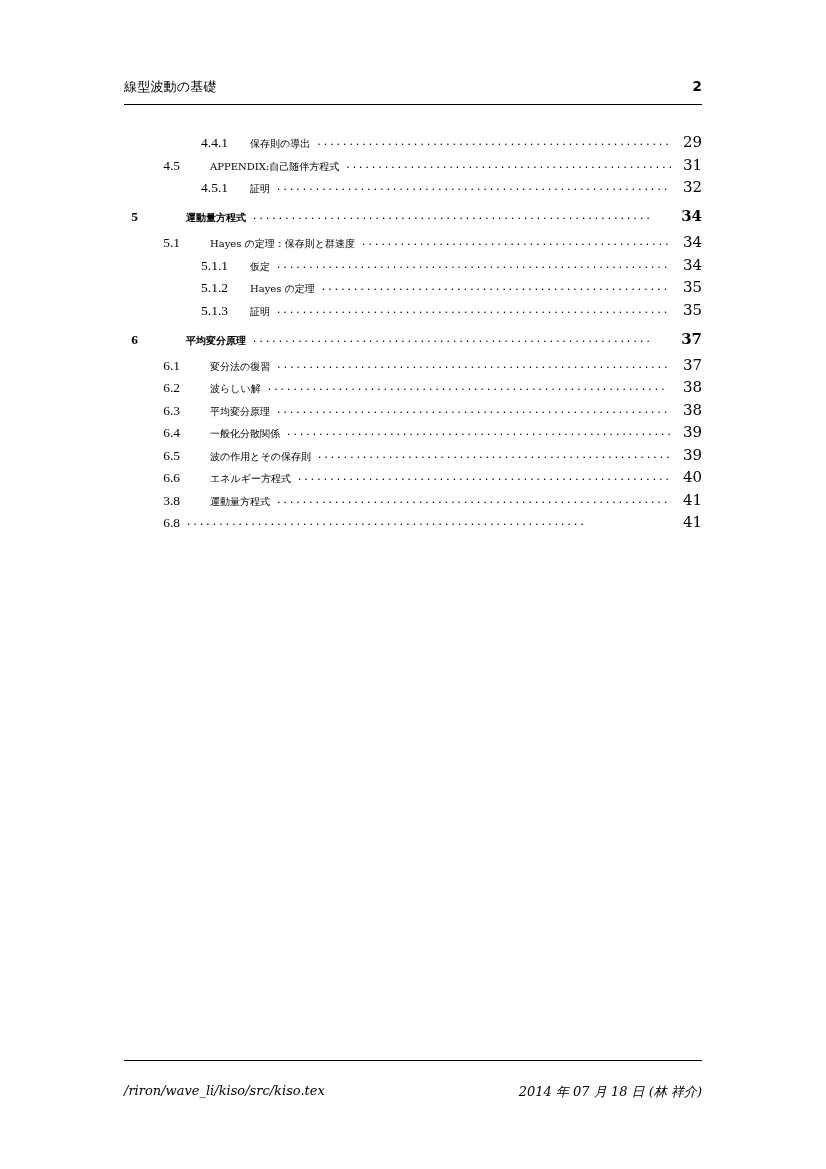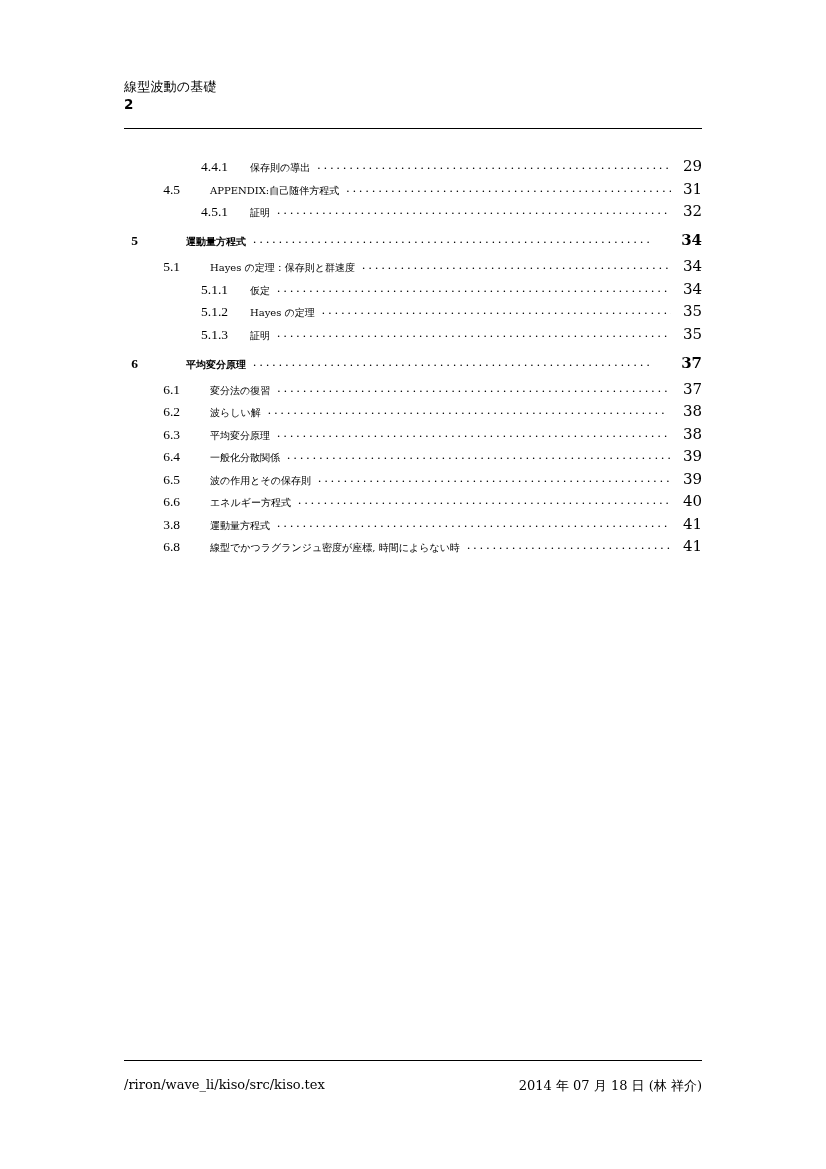--- a/index.html
+++ b/index.html
@@ -23,23 +23,22 @@
     left: 124px;
     top: 78px;
     width: 578px;
   }
   
   .header {
     display: flex;
     align-items: baseline;
     justify-content: space-between;
     font-size: 13.5px;
-    padding-bottom: 16px;
+    padding-bottom: 8px;
     border-bottom: 1.1px solid #000;
-    flex-direction: column;
   }
   .header-title {
     font-family: "DejaVu Sans", sans-serif;
     font-size: 13px;
     letter-spacing: 0.2px;
   }
   .header-page {
     font-family: "DejaVu Sans", sans-serif;
     font-weight: bold;
     font-size: 13.5px;
@@ -96,25 +95,26 @@
   .lvl-sub .num   { width: 46px; margin-left: 58px; }
   .lvl-sub .label { margin-left: 22px; }
 
   
   .footer {
     position: absolute;
     left: 124px;
     top: 1060px;
     width: 578px;
     border-top: 1.1px solid #000;
-    padding-top: 16px;
+    padding-top: 22px;
     display: flex;
     justify-content: space-between;
     font-size: 13px;
     font-family: "DejaVu Serif", serif;
+    font-style: italic;
   }
 </style>
 </head>
 <body>
 
 <div class="page">
 
   <div class="content">
 
     <div class="header">
@@ -214,21 +214,20 @@
           <span class="pg">40</span>
         </div>
         <div class="toc-row lvl-sec">
           <span class="num">3.8</span>
           <span class="label">運動量方程式</span>
           <span class="dots">..............................................................</span>
           <span class="pg">41</span>
         </div>
         <div class="toc-row lvl-sec">
           <span class="num">6.8</span>
-          <span class="label">線型でかつラグランジュ密度が座標, 時間によらない時</span>
           <span class="dots">..............................................................</span>
           <span class="pg">41</span>
         </div>
       </div>
 
   </div>
 
   <div class="footer">
     <span>/riron/wave_li/kiso/src/kiso.tex</span>
     <span>2014 年 07 月 18 日 (林 祥介)</span>

